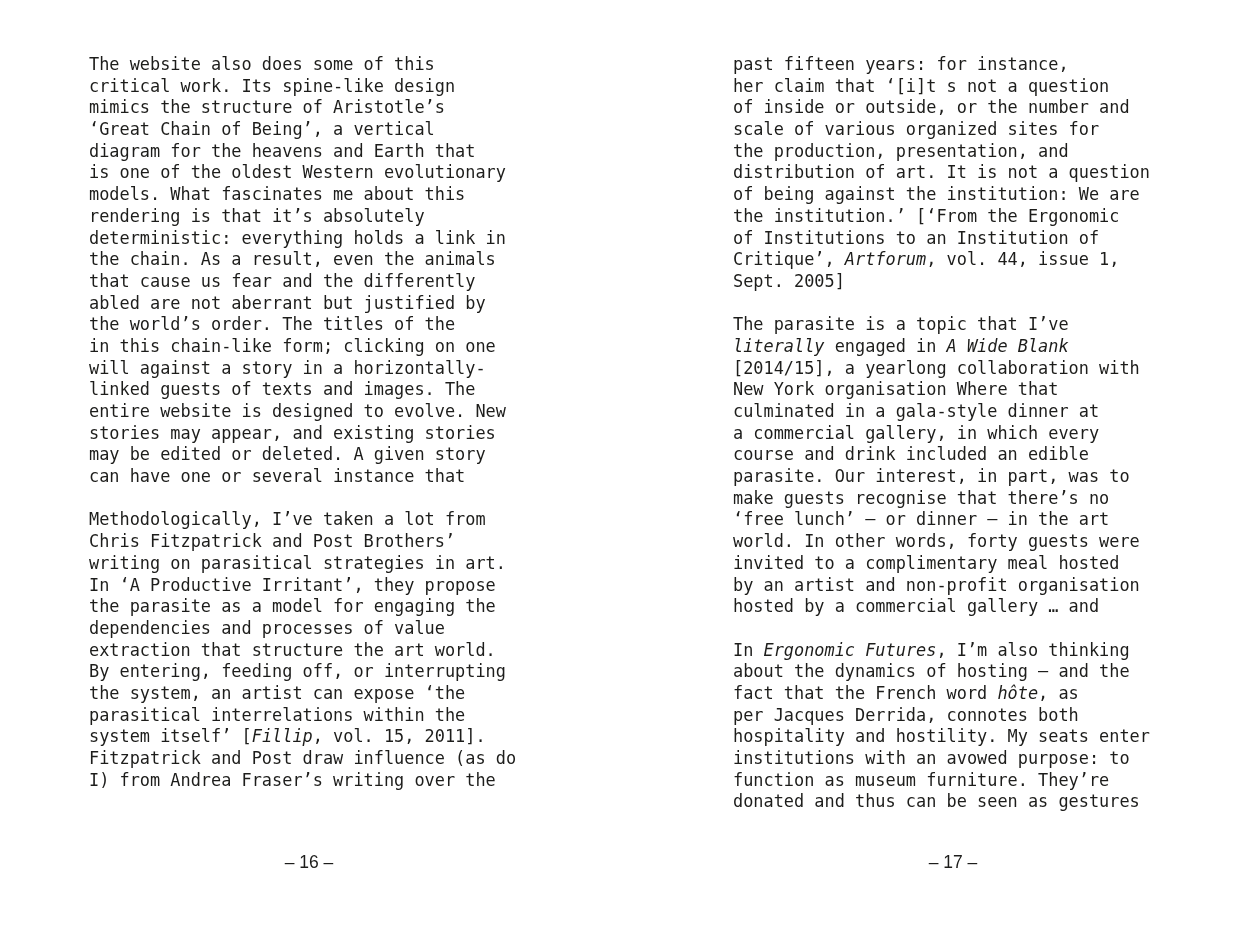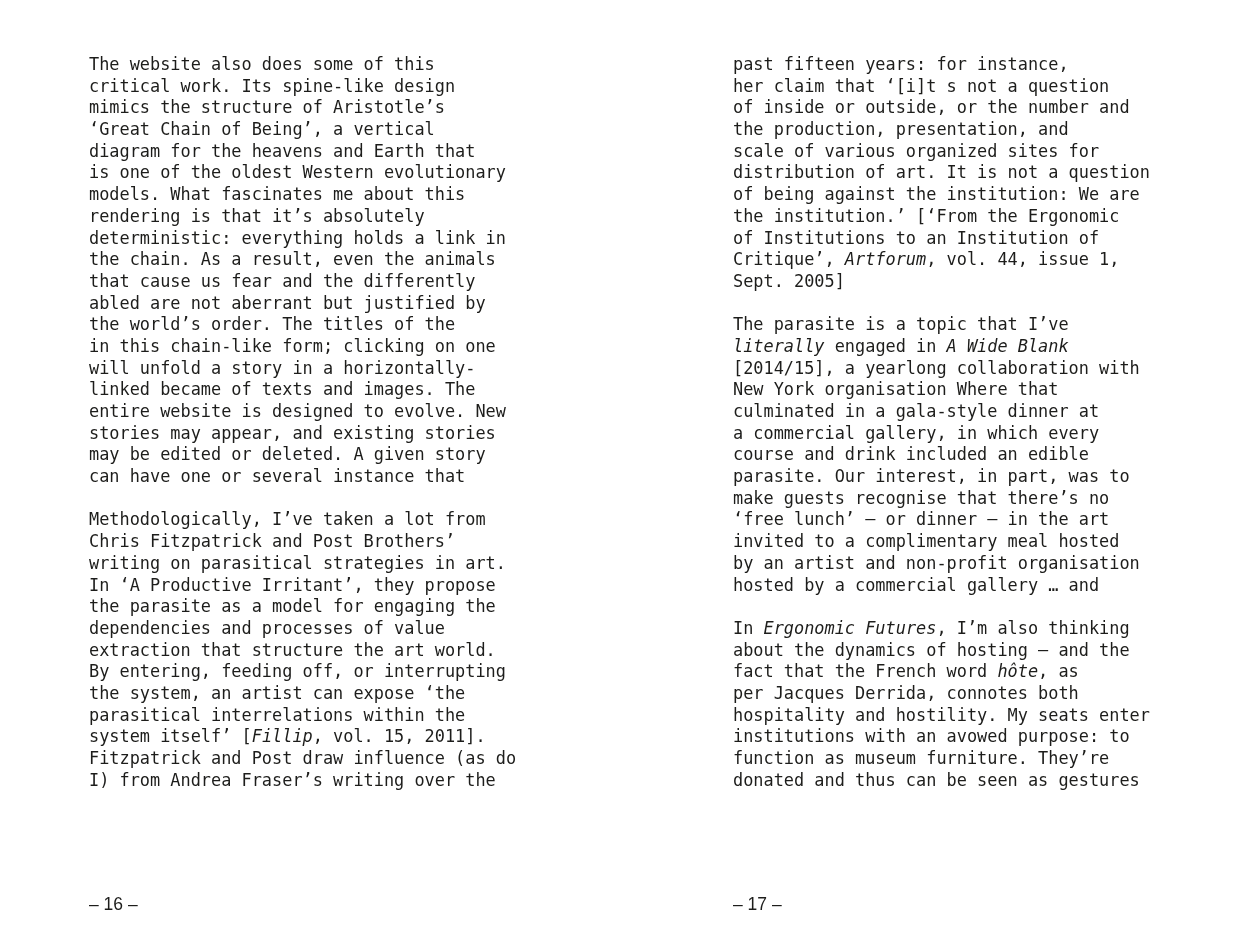--- a/index.html
+++ b/index.html
@@ -39,23 +39,23 @@
   .paragraph { margin: 0 0 21.7px 0; }
   .paragraph:last-child { margin-bottom: 18px; }
   .line {
     height: 21.7px;
     white-space: pre;
   }
   .line i { font-style: italic; }
 
   .page-footer {
     position: absolute;
-    top: 894px;
+    top: 852px;
     width: 440px;
-    text-align: left;
+    text-align: center;
     font-family: "Liberation Sans", sans-serif;
     font-size: 17.5px;
     color: var(--text-color, #1d1d1b);
   }
   .left-page  .page-footer { left: 89px; }
   .right-page .page-footer { left: 113px; }
 </style>
 </head>
 <body>
 
@@ -71,22 +71,22 @@
           <div class="line">diagram for the heavens and Earth that</div>
           <div class="line">is one of the oldest Western evolutionary</div>
           <div class="line">models. What fascinates me about this</div>
           <div class="line">rendering is that it’s absolutely</div>
           <div class="line">deterministic: everything holds a link in</div>
           <div class="line">the chain. As a result, even the animals</div>
           <div class="line">that cause us fear and the differently</div>
           <div class="line">abled are not aberrant but justified by</div>
           <div class="line">the world’s order. The titles of the</div>
           <div class="line">in this chain-like form; clicking on one</div>
-          <div class="line">will unfold a story in a horizontally-</div>
-          <div class="line">linked became of texts and images. The</div>
+          <div class="line">will against a story in a horizontally-</div>
+          <div class="line">linked guests of texts and images. The</div>
           <div class="line">entire website is designed to evolve. New</div>
           <div class="line">stories may appear, and existing stories</div>
           <div class="line">may be edited or deleted. A given story</div>
           <div class="line">can have one or several instance that</div>
         </div>
         <div class="paragraph">
           <div class="line">Methodologically, I’ve taken a lot from</div>
           <div class="line">Chris Fitzpatrick and Post Brothers’</div>
           <div class="line">writing on parasitical strategies in art.</div>
           <div class="line">In ‘A Productive Irritant’, they propose</div>
@@ -103,40 +103,41 @@
       </div>
     <div class="page-footer">– 16 –</div>
   </div>
 
   <div class="page right-page">
     <div class="text-column">
         <div class="paragraph">
           <div class="line">past fifteen years: for instance,</div>
           <div class="line">her claim that ‘[i]t s not a question</div>
           <div class="line">of inside or outside, or the number and</div>
+          <div class="line">scale of various organized sites for</div>
           <div class="line">the production, presentation, and</div>
-          <div class="line">scale of various organized sites for</div>
           <div class="line">distribution of art. It is not a question</div>
           <div class="line">of being against the institution: We are</div>
           <div class="line">the institution.’ [‘From the Ergonomic</div>
           <div class="line">of Institutions to an Institution of</div>
           <div class="line">Critique’, <i>Artforum</i>, vol. 44, issue 1,</div>
           <div class="line">Sept. 2005]</div>
         </div>
         <div class="paragraph">
           <div class="line">The parasite is a topic that I’ve</div>
           <div class="line"><i>literally</i> engaged in <i>A Wide Blank</i></div>
           <div class="line">[2014/15], a yearlong collaboration with</div>
           <div class="line">New York organisation Where that</div>
           <div class="line">culminated in a gala-style dinner at</div>
           <div class="line">a commercial gallery, in which every</div>
           <div class="line">course and drink included an edible</div>
           <div class="line">parasite. Our interest, in part, was to</div>
           <div class="line">make guests recognise that there’s no</div>
           <div class="line">‘free lunch’ — or dinner — in the art</div>
+          <div class="line">world. In other words, forty guests were</div>
           <div class="line">invited to a complimentary meal hosted</div>
           <div class="line">by an artist and non-profit organisation</div>
           <div class="line">hosted by a commercial gallery … and</div>
         </div>
         <div class="paragraph">
           <div class="line">In <i>Ergonomic Futures</i>, I’m also thinking</div>
           <div class="line">about the dynamics of hosting — and the</div>
           <div class="line">fact that the French word <i>hôte</i>, as</div>
           <div class="line">per Jacques Derrida, connotes both</div>
           <div class="line">hospitality and hostility. My seats enter</div>

